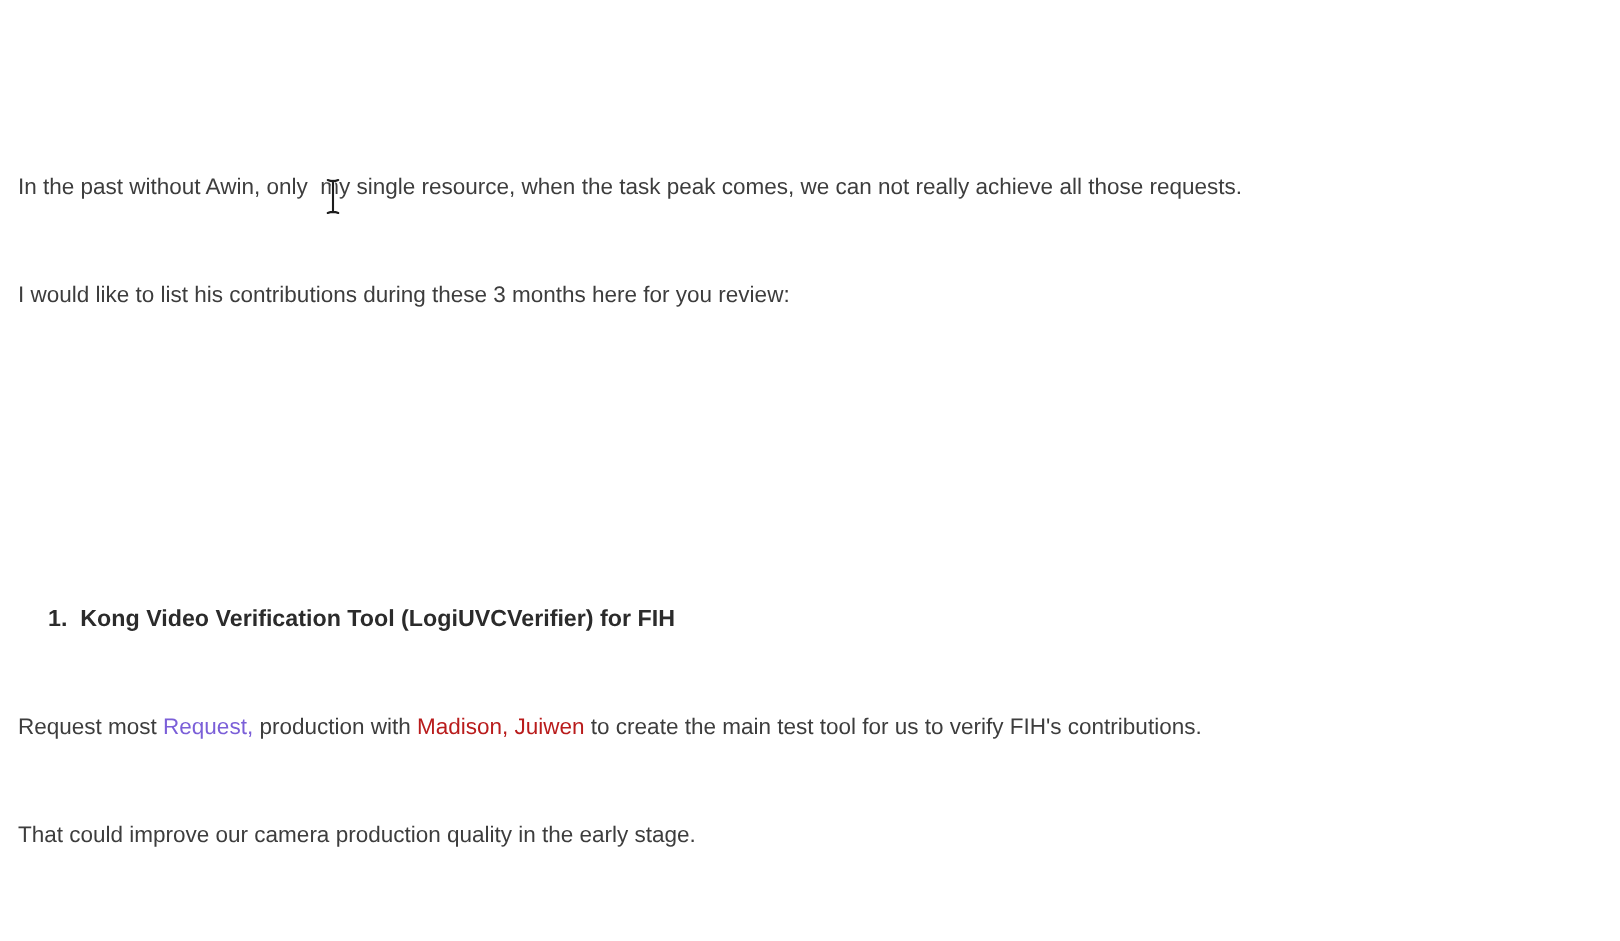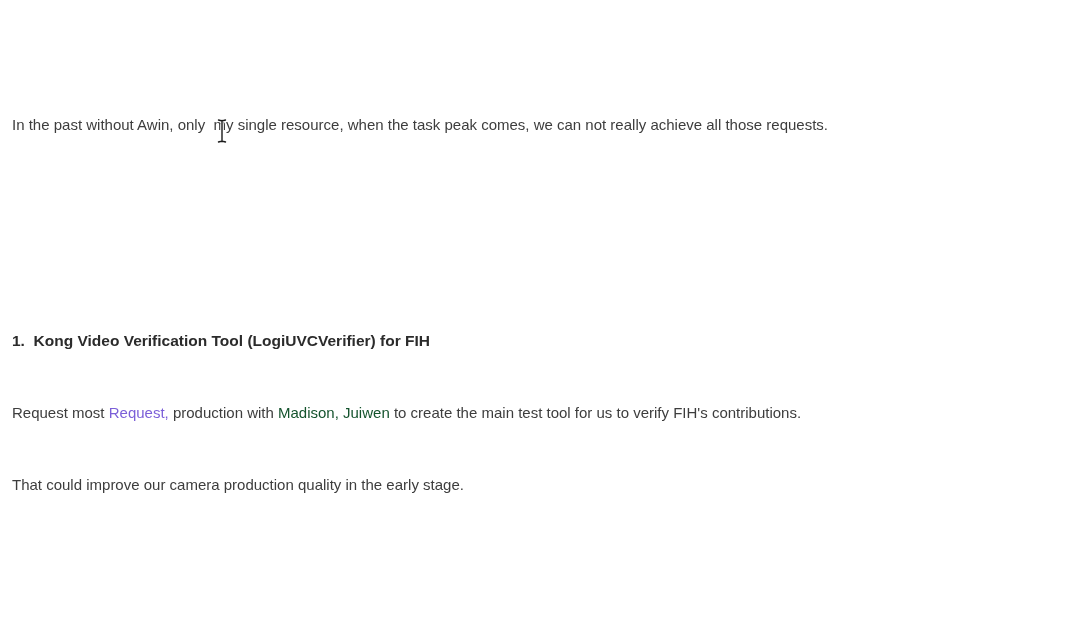--- a/index.html
+++ b/index.html
@@ -18,40 +18,42 @@
     margin-top: -7px;
     padding-left: 12px;
     white-space: pre-wrap;
   }
   .line { min-height: 24px; }
   .sec { margin-top: 24px; }
   .heading {
     font-weight: 700;
     font-size: 15.5px;
     color: #2b2b2b;
+    margin-left: 20px;
   }
   .mention-a { color: #7b5fd8; }
-  .mention-b { color: #14532d; margin-top: 40px; }
+  .mention-b { color: #b91c1c; margin-top: 40px; }
   .cursor-ibeam {
     position: absolute;
     left: 216px;
     top: 118px;
     width: 12px;
     height: 26px;
     pointer-events: none;
   }
 </style>
 </head>
 <body>
 
 <div class="doc">
   <div class="content">
 
     <div class="intro">
       <div class="line">In the past without Awin, only  my single resource, when the task peak comes, we can not really achieve all those requests.</div>
+      <div class="line">I would like to list his contributions during these 3 months here for you review:</div>
     </div>
 
     <div class="sec">
       <div class="line heading">1.  Kong Video Verification Tool (LogiUVCVerifier) for FIH</div>
       <div class="line"><span>Request most </span><span class="mention-a">Request,</span><span> production with </span><span class="mention-b">Madison, Juiwen</span><span> to create the main test tool for us to verify FIH's contributions.</span></div>
       <div class="line">That could improve our camera production quality in the early stage.</div>
       
     </div>
 
     

